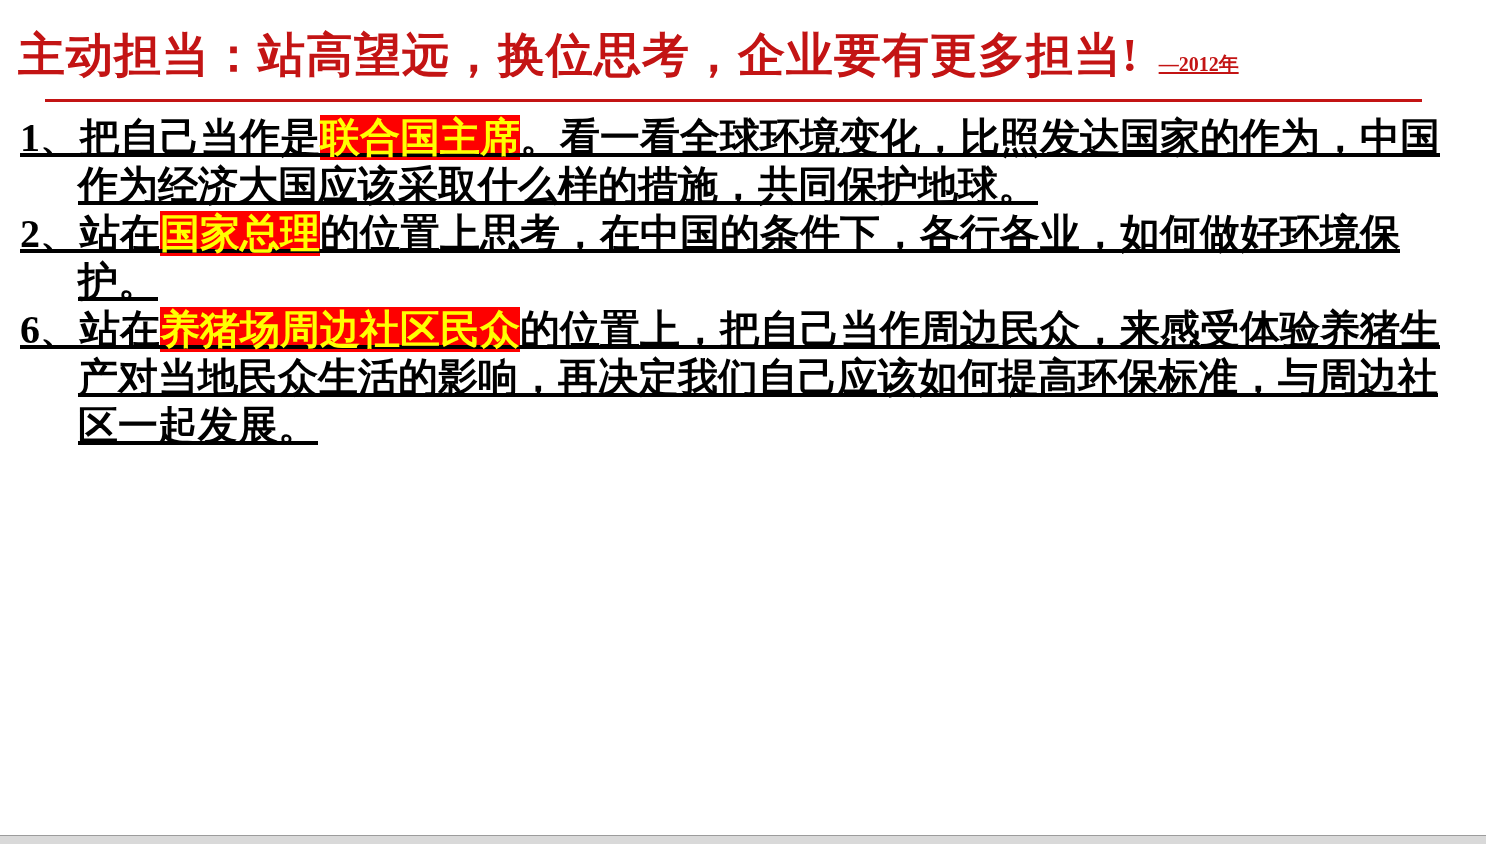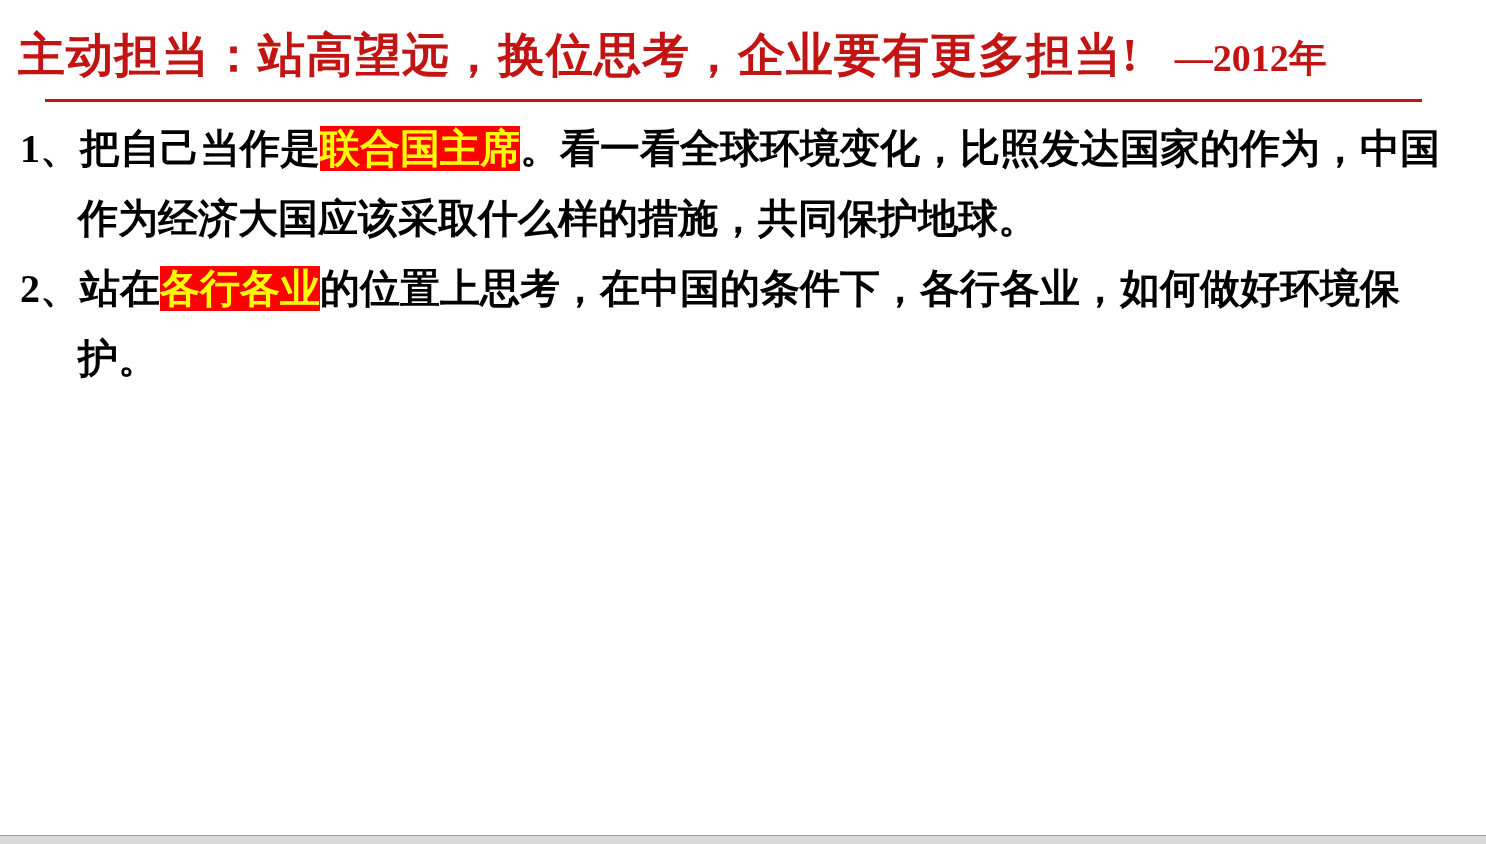--- a/index.html
+++ b/index.html
@@ -21,34 +21,36 @@
     padding: 24px 20px 0 18px;
     color: #c31414;
     font-weight: bold;
     white-space: nowrap;
   }
   .title-main {
     font-size: 47px;
     letter-spacing: 1px;
   }
   .title-suffix {
-    font-size: 38px;
-    margin-left: 32px;
+    font-size: 20px;
+    margin-left: 16px;
+    text-decoration: underline;
   }
   .title-underline {
     height: 3px;
     background: #c31414;
     margin: 12px 64px 4px 45px;
   }
   .list {
     padding: 8px 10px 0 10px;
     font-size: 40px;
     font-weight: bold;
     color: #000000;
-    line-height: 70px;
+    line-height: 48px;
+    text-decoration: underline;
   }
   .item {
     padding-left: 68px;
     text-indent: -58px;
   }
   .num {
     display: inline;
   }
   .hl {
     background: #fe0000;
@@ -71,18 +73,19 @@
 
   <div class="title-row">
     <span class="title-main">主动担当：站高望远，换位思考，企业要有更多担当!</span>
     <span class="title-suffix">—2012年</span>
   </div>
 
   <div class="title-underline"></div>
 
   <div class="list">
       <div class="item"><span class="num">1、</span><span class="">把自己当作是</span><span class="hl">联合国主席</span><span class="">。看一看全球环境变化，比照发达国家的作为，中国作为经济大国应该采取什么样的措施，共同保护地球。</span></div>
-      <div class="item"><span class="num">2、</span><span class="">站在</span><span class="hl">各行各业</span><span class="">的位置上思考，在中国的条件下，各行各业，如何做好环境保护。</span></div>
+      <div class="item"><span class="num">2、</span><span class="">站在</span><span class="hl">国家总理</span><span class="">的位置上思考，在中国的条件下，各行各业，如何做好环境保护。</span></div>
+      <div class="item"><span class="num">6、</span><span class="">站在</span><span class="hl">养猪场周边社区民众</span><span class="">的位置上，把自己当作周边民众，来感受体验养猪生产对当地民众生活的影响，再决定我们自己应该如何提高环保标准，与周边社区一起发展。</span></div>
     </div>
 
   <div class="bottom-bar"></div>
 
 </div>
 
 </body></html>

